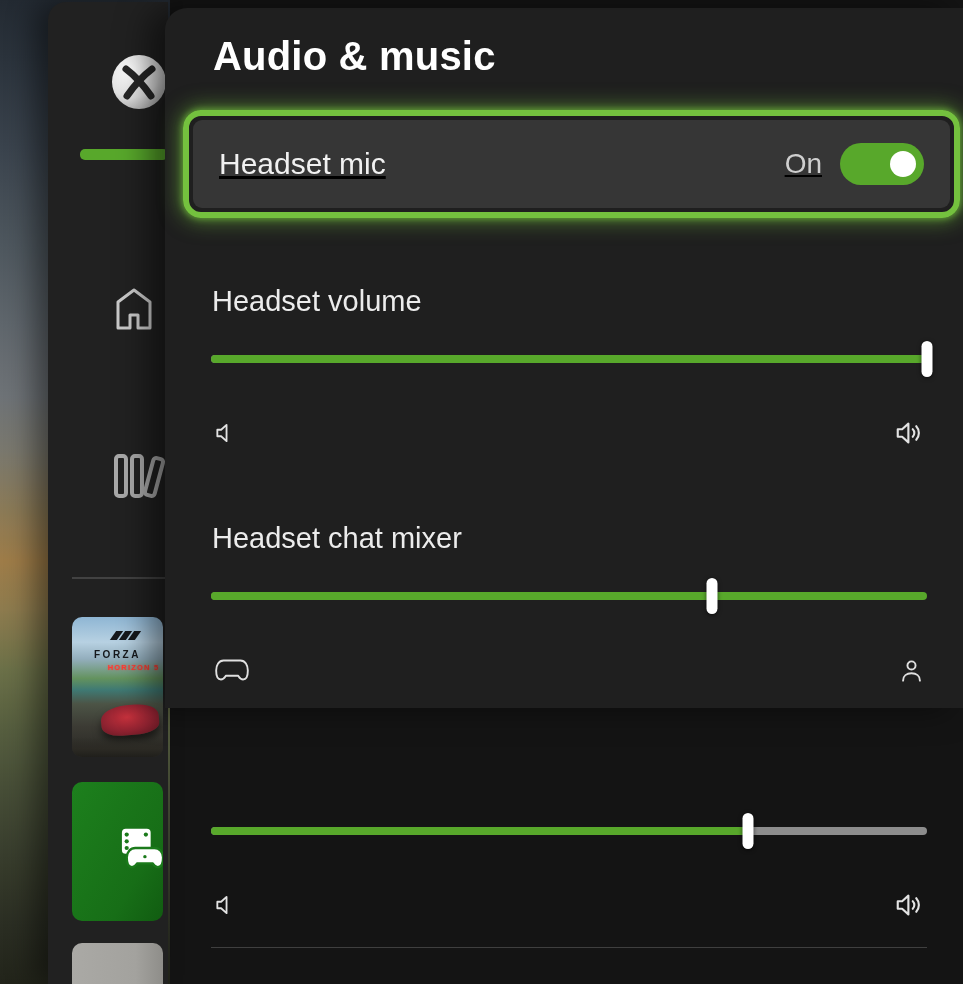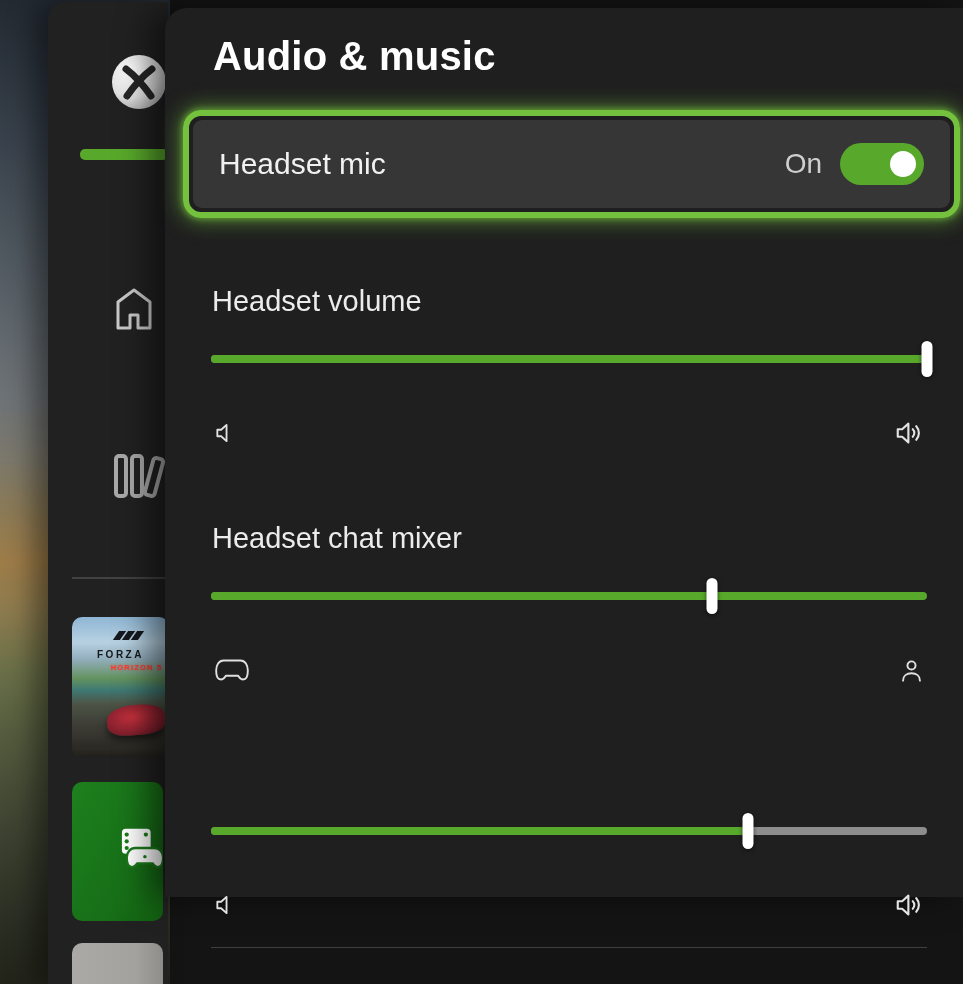--- a/index.html
+++ b/index.html
@@ -21,21 +21,21 @@
   .xbox-sphere{position:absolute;left:63px;top:52px;width:56px;height:56px;}
   .tab-indicator{position:absolute;left:32px;top:147px;width:88px;height:11px;
     border-radius:5px;background:var(--accent-green,#44a52b);}
   .nav-home{position:absolute;left:66px;top:281px;width:40px;height:52px;}
   .nav-cards{position:absolute;left:65px;top:450px;width:58px;height:48px;}
   .side-divider{position:absolute;left:24px;top:575px;width:93px;height:2px;background:#424242;}
 
   .tile{position:absolute;left:24px;width:91px;border-radius:10px;overflow:hidden;}
   .tile-forza{top:615px;height:140px;
     background:linear-gradient(180deg,#8fb6d4 0%,#b7d1e2 18%,#93aebd 30%,
-      #63925e 44%,#3f7a74 52%,#4c5446 62%,#3c3b34 78%,#282824 100%);padding-left:6px;}
+      #63925e 44%,#3f7a74 52%,#4c5446 62%,#3c3b34 78%,#282824 100%);}
   .f-stripes{position:absolute;left:50%;top:14px;transform:translateX(-20%);display:flex;gap:2px;}
   .f-stripes i{display:block;width:7px;height:9px;background:#15181c;transform:skewX(-35deg);}
   .f-title{position:absolute;left:0;right:0;top:32px;text-align:center;color:#15181c;
     font-size:10px;font-weight:700;letter-spacing:2.5px;}
   .f-sub{position:absolute;left:0;right:0;top:46px;text-align:center;color:#ff3b30;
     font-size:7.5px;font-weight:700;letter-spacing:1.2px;
     text-shadow:0 0 2px rgba(255,60,60,.8);margin-left:32px;}
   .f-car{position:absolute;right:4px;bottom:22px;width:58px;height:30px;
     background:radial-gradient(ellipse at 45% 40%,#c5313c 0%,#8e2230 55%,#5a1620 100%);
     border-radius:45% 40% 35% 35%;transform:rotate(-5deg);
@@ -43,32 +43,32 @@
   .f-road{position:absolute;left:0;right:0;bottom:0;height:20px;
     background:linear-gradient(180deg,rgba(40,38,32,0) 0%,#2c2a24 60%,#201f1b 100%);}
 
   .tile-green{top:780px;height:139px;background:#1b7a1b;
     background:linear-gradient(120deg,#1d801d 0%,#176e17 70%,#115c11 100%);}
   .tile-green svg{position:absolute;left:48px;top:44px;}
   .tile-light{top:941px;height:41px;border-radius:10px 10px 0 0;
     background:linear-gradient(90deg,#aaa9a5 0%,#a3a29e 70%,#8e8d89 100%);}
 
   
-  .flyout{position:absolute;left:165px;top:8px;width:798px;height:889px;
+  .flyout{position:absolute;left:165px;top:8px;width:798px;height:700px;
     background:#1f1f1f;border-radius:22px 0 0 0;
     box-shadow:-16px 0 32px rgba(0,0,0,.5);}
   .panel-title{position:absolute;left:48px;top:26px;margin:0;color:#ffffff;
     font-size:40px;font-weight:700;letter-spacing:.2px;}
 
   
   .focus-ring{position:absolute;left:18px;top:102px;width:777px;height:108px;
     box-sizing:border-box;border:6px solid var(--focus-ring,#74c13e);border-radius:18px;
     padding:4px;box-shadow:0 0 20px 4px rgba(116,193,62,.5),0 0 6px 1px rgba(116,193,62,.7);}
   .mic-row{width:100%;height:100%;box-sizing:border-box;background:#363636;border-radius:9px;
-    display:flex;align-items:center;justify-content:space-between;padding:16px 26px;}
+    display:flex;align-items:center;justify-content:space-between;padding:16px 26px;text-decoration:underline;}
   .row-label{color:#f1f1f1;font-size:30px;}
   .row-right{display:flex;align-items:center;gap:18px;}
   .on-label{color:#cfcfcf;font-size:28px;}
   .toggle{position:relative;display:inline-block;width:84px;height:42px;border-radius:21px;
     background:#6a6a6a;}
   .toggle.on{background:var(--accent-green,#58a82b);}
   .toggle .tknob{position:absolute;top:8px;left:8px;width:26px;height:26px;border-radius:50%;
     background:#fff;transition:left .1s;}
   .toggle.on .tknob{left:50px;}
 

